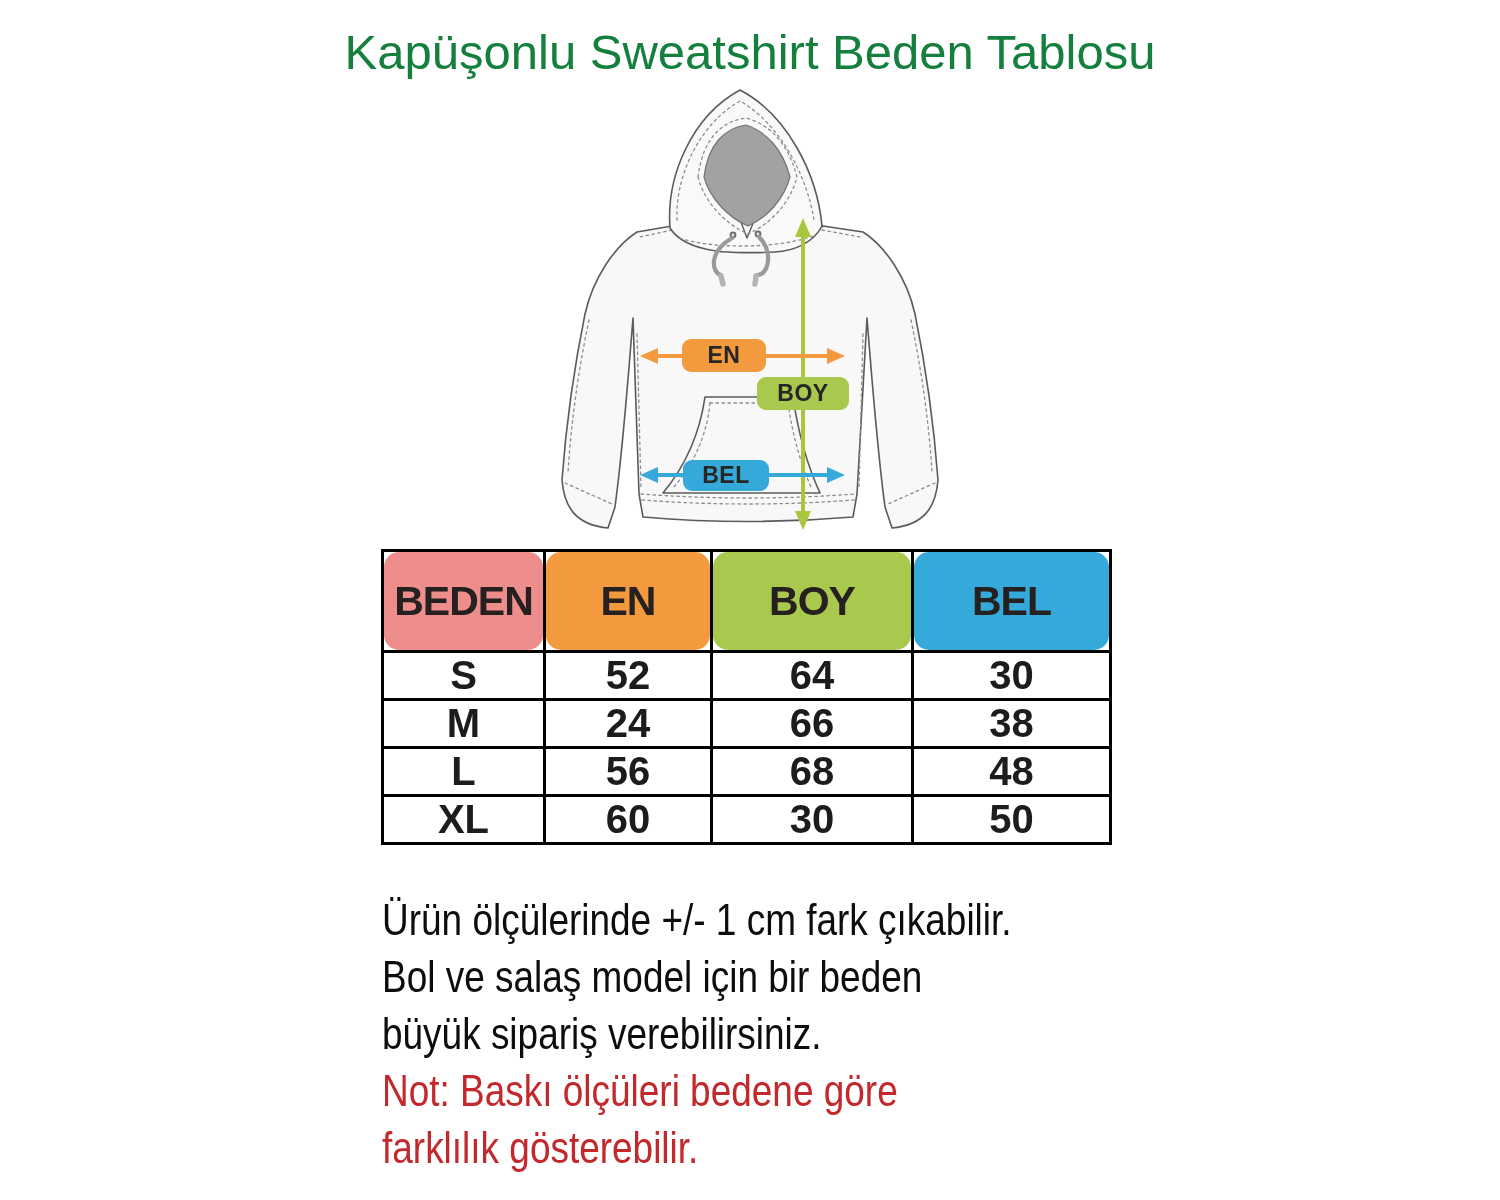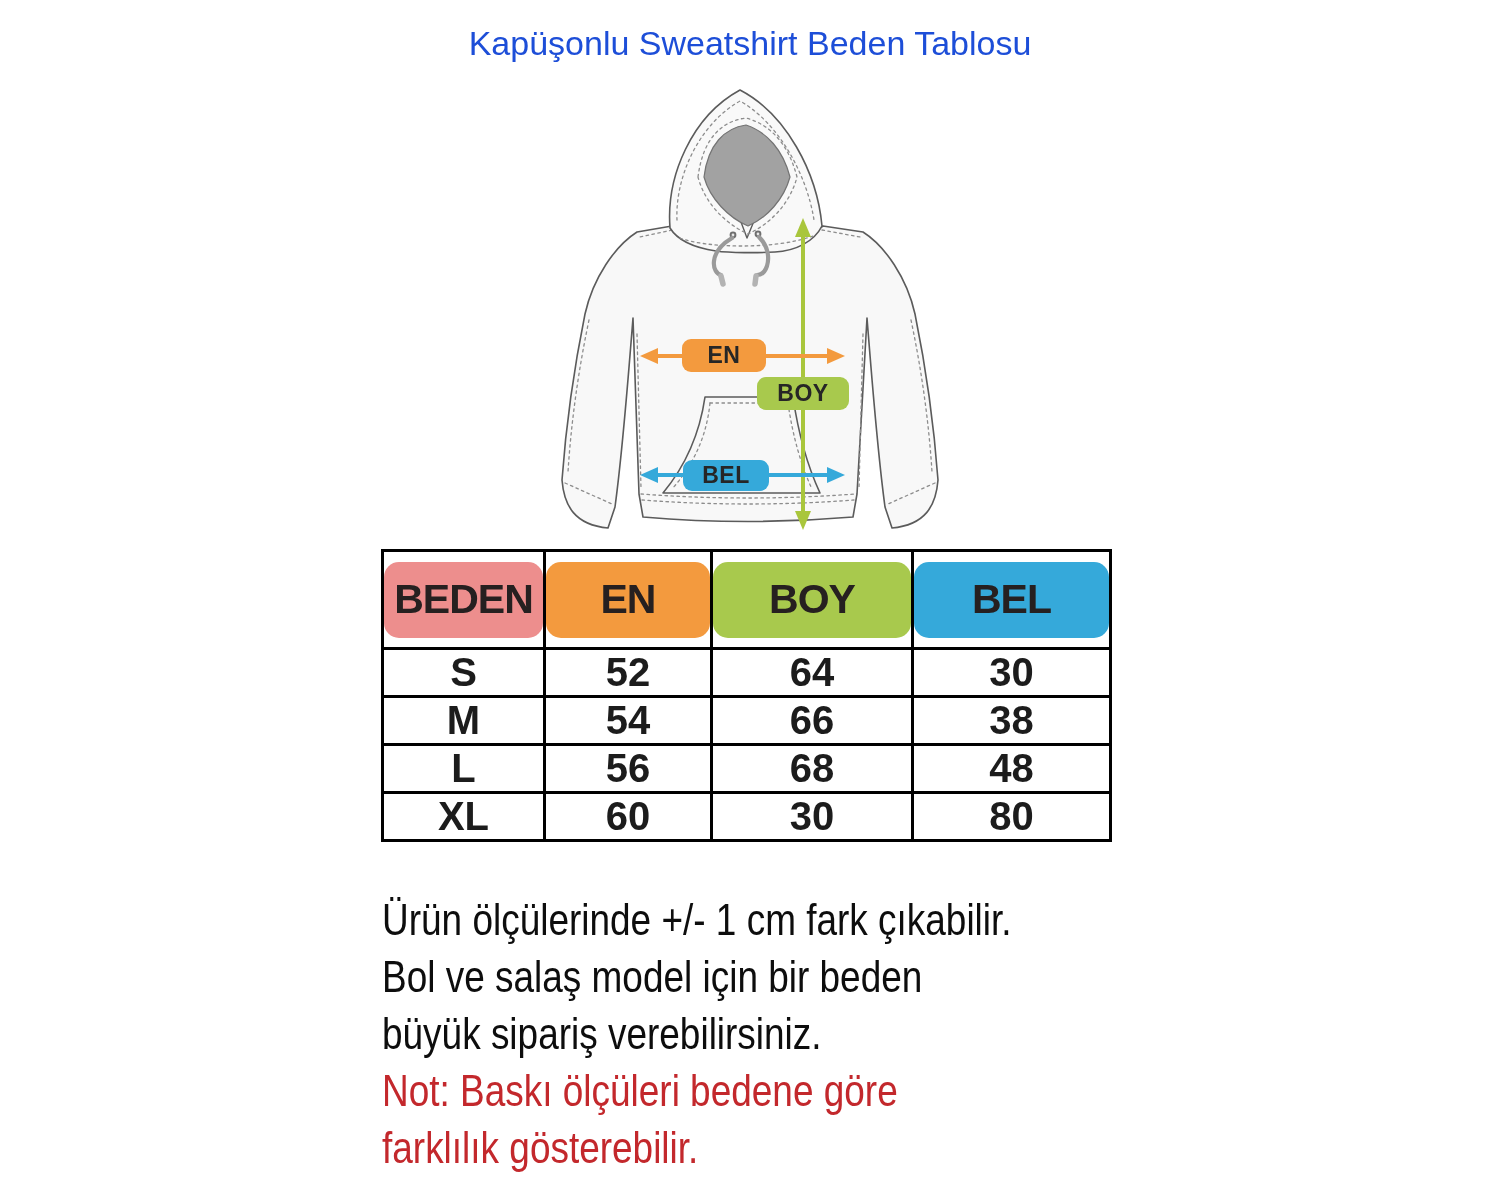--- a/index.html
+++ b/index.html
@@ -2,38 +2,38 @@
 <html><head>
 <meta charset="utf-8">
 <style>
   html,body{margin:0;padding:0;background:#ffffff;}
   .page{
     position:relative;width:1500px;height:1200px;background:#ffffff;overflow:hidden;
     font-family:"Liberation Sans",sans-serif;
   }
   .title{
     position:absolute;left:0;top:24px;width:100%;text-align:center;
-    font-size:34px;font-weight:400;color:#1d4ed8;white-space:nowrap;
+    font-size:49px;font-weight:400;color:#15803d;white-space:nowrap;
   }
   .figure{position:absolute;left:520px;top:80px;width:460px;height:470px;}
   svg .chiptext{
     font-family:"Liberation Sans",sans-serif;font-size:23px;font-weight:700;
     fill:#262626;letter-spacing:.5px;
   }
   table.size{
     position:absolute;left:381px;top:549px;width:728px;
     border-collapse:collapse;table-layout:fixed;background:#fff;
   }
   table.size th,table.size td{border:3px solid #000;padding:0;text-align:center;vertical-align:middle;}
   table.size thead tr{height:98px;}
   table.size tbody tr{height:47px;}
   table.size td{font-size:40px;font-weight:700;color:#1c1c1c;}
   .chip{
     display:flex;align-items:center;justify-content:center;
-    width:100%;height:76px;border-radius:15px;box-sizing:border-box;
+    width:100%;height:98px;border-radius:15px;box-sizing:border-box;
     font-size:41px;font-weight:700;color:#262020;letter-spacing:-1px;
   }
   .notes{position:absolute;left:382px;top:891px;transform:scaleX(.84);transform-origin:0 0;}
   .notes p{margin:0;font-size:44px;line-height:57px;color:#0d0d0d;white-space:nowrap;font-weight:400;}
 </style>
 </head>
 <body>
 
 <div class="page">
 
@@ -149,35 +149,35 @@
     </thead>
     <tbody>
       <tr>
         <td>S</td>
         <td>52</td>
         <td>64</td>
         <td>30</td>
       </tr>
       <tr>
         <td>M</td>
-        <td>54</td>
+        <td>24</td>
         <td>66</td>
         <td>38</td>
       </tr>
       <tr>
         <td>L</td>
         <td>56</td>
         <td>68</td>
         <td>48</td>
       </tr>
       <tr>
         <td>XL</td>
         <td>60</td>
         <td>30</td>
-        <td>80</td>
+        <td>50</td>
       </tr>
     </tbody>
   </table>
 
   <div class="notes">
     <p style="color: rgb(13, 13, 13);">Ürün ölçülerinde +/- 1 cm fark çıkabilir.</p>
     <p style="color: rgb(13, 13, 13);">Bol ve salaş model için bir beden</p>
     <p style="color: rgb(13, 13, 13);">büyük sipariş verebilirsiniz.</p>
     <p style="color: rgb(195, 40, 44);">Not: Baskı ölçüleri bedene göre</p>
     <p style="color: rgb(195, 40, 44);">farklılık gösterebilir.</p>

